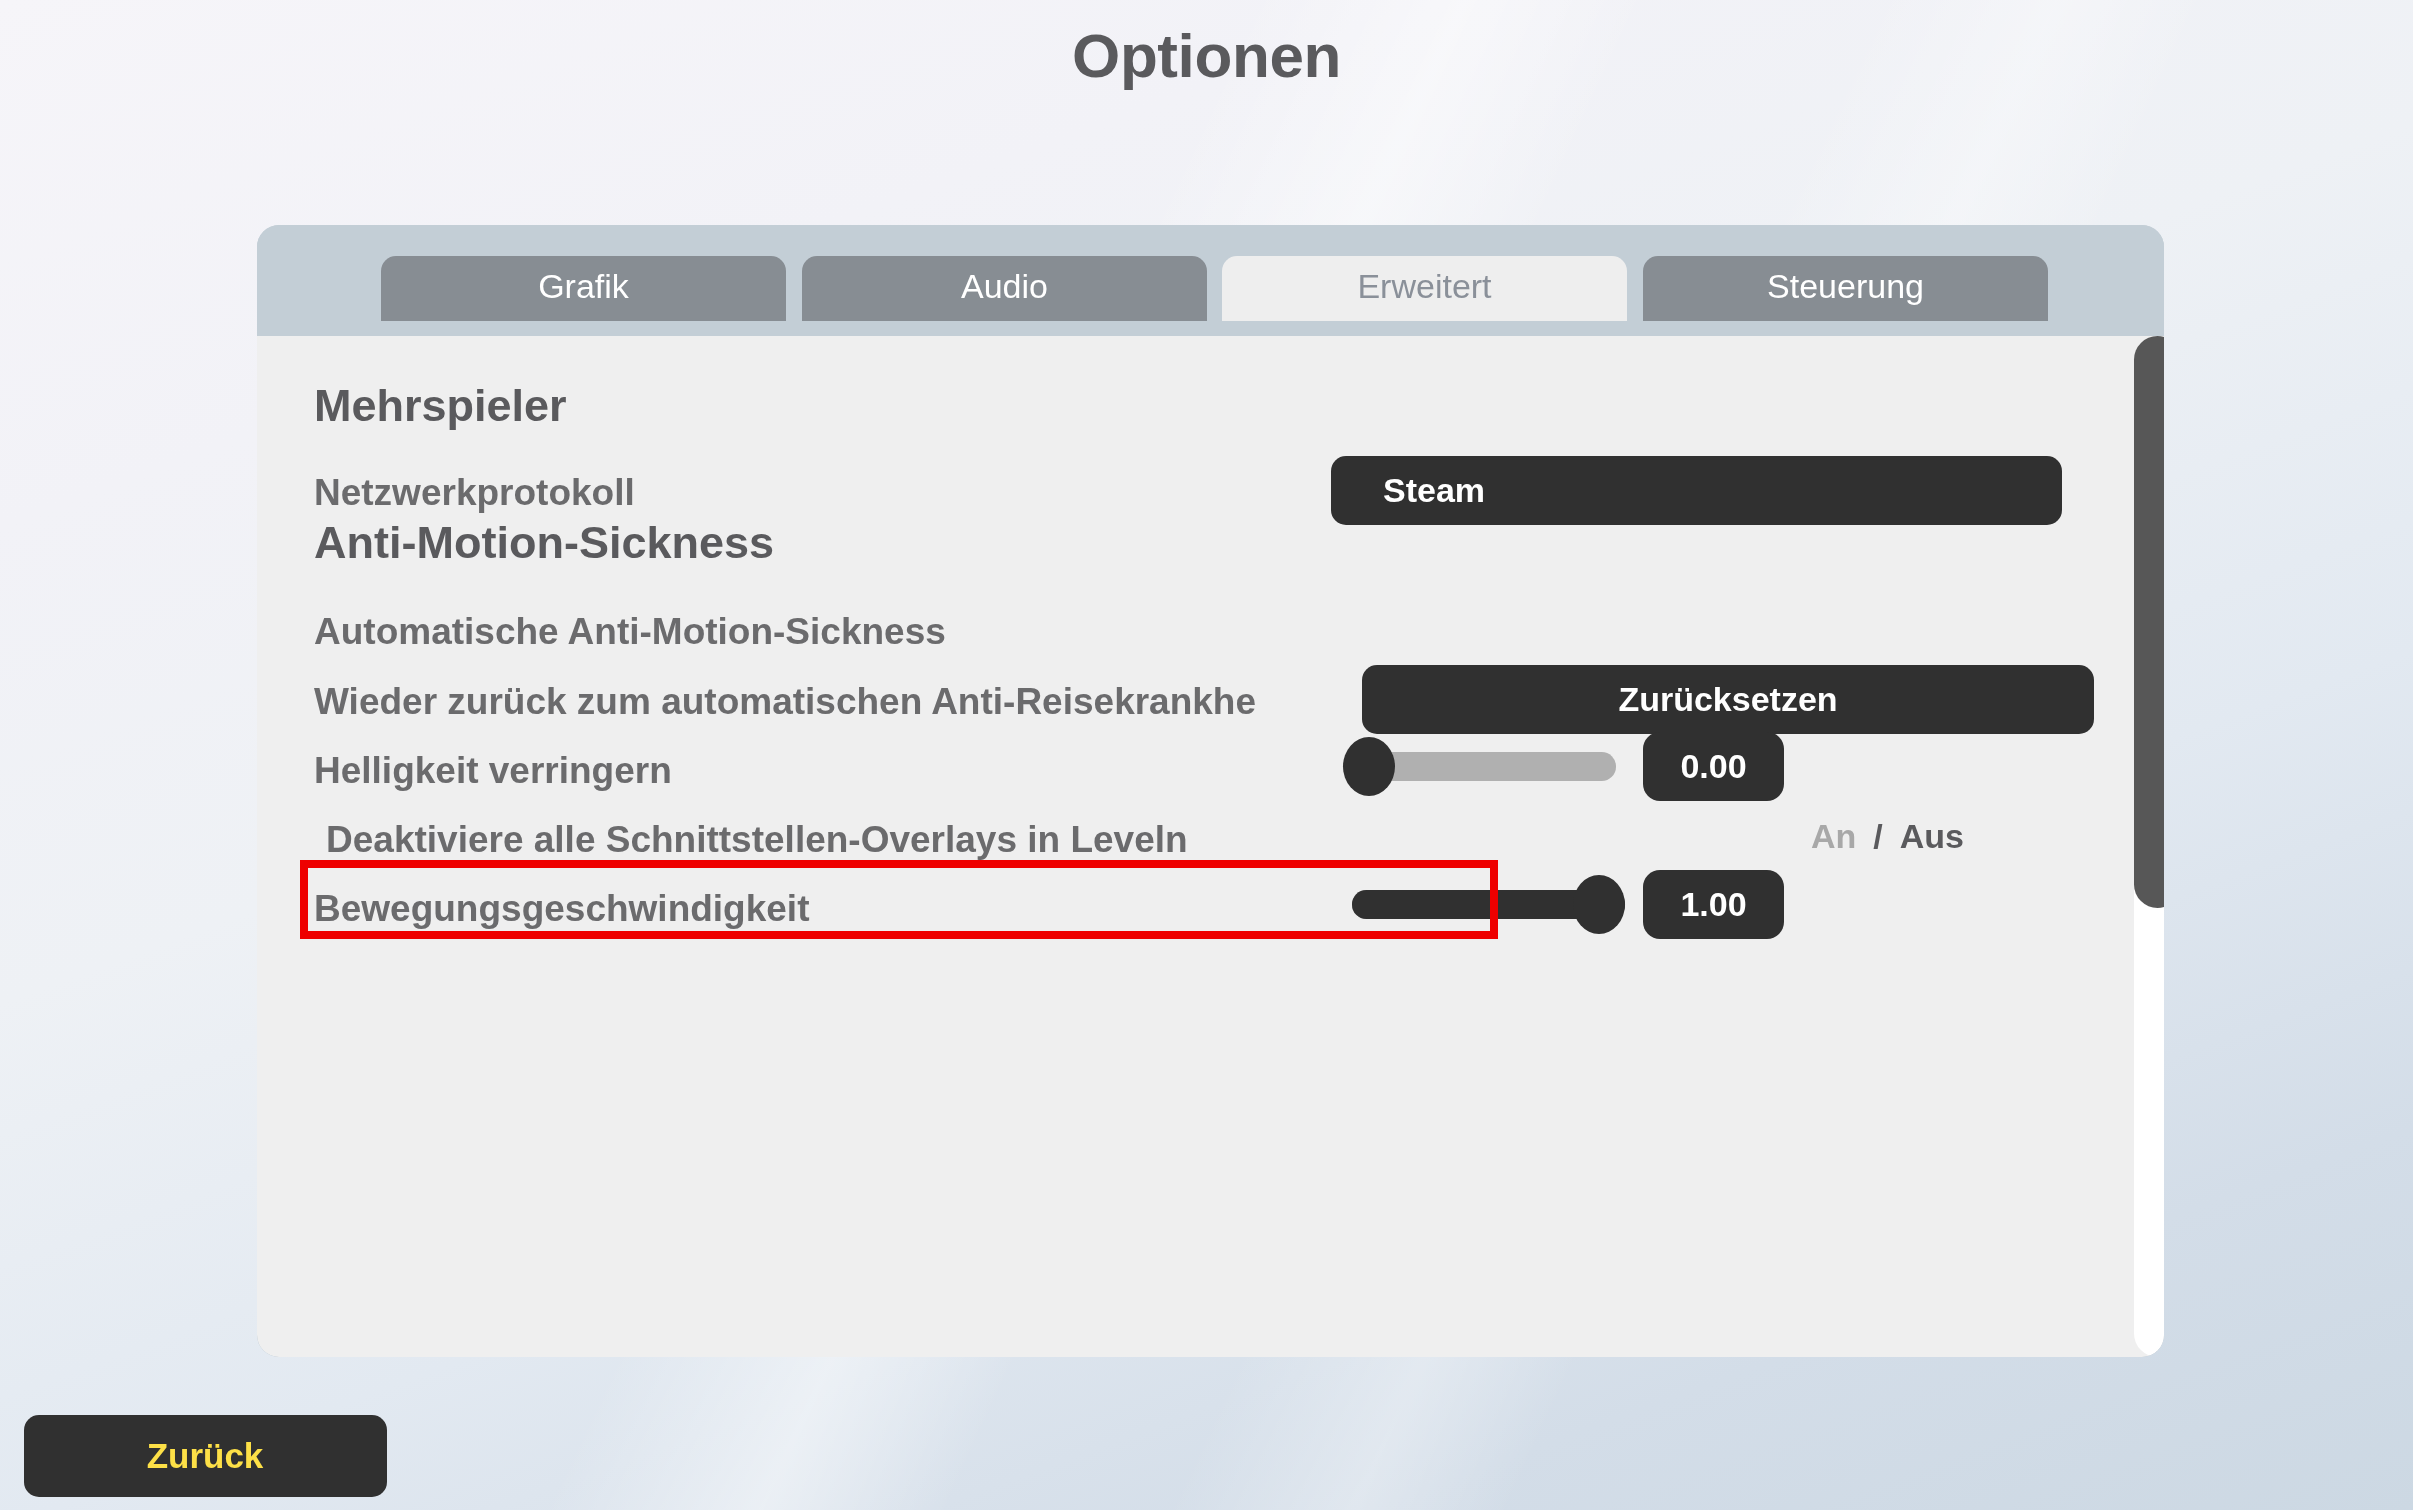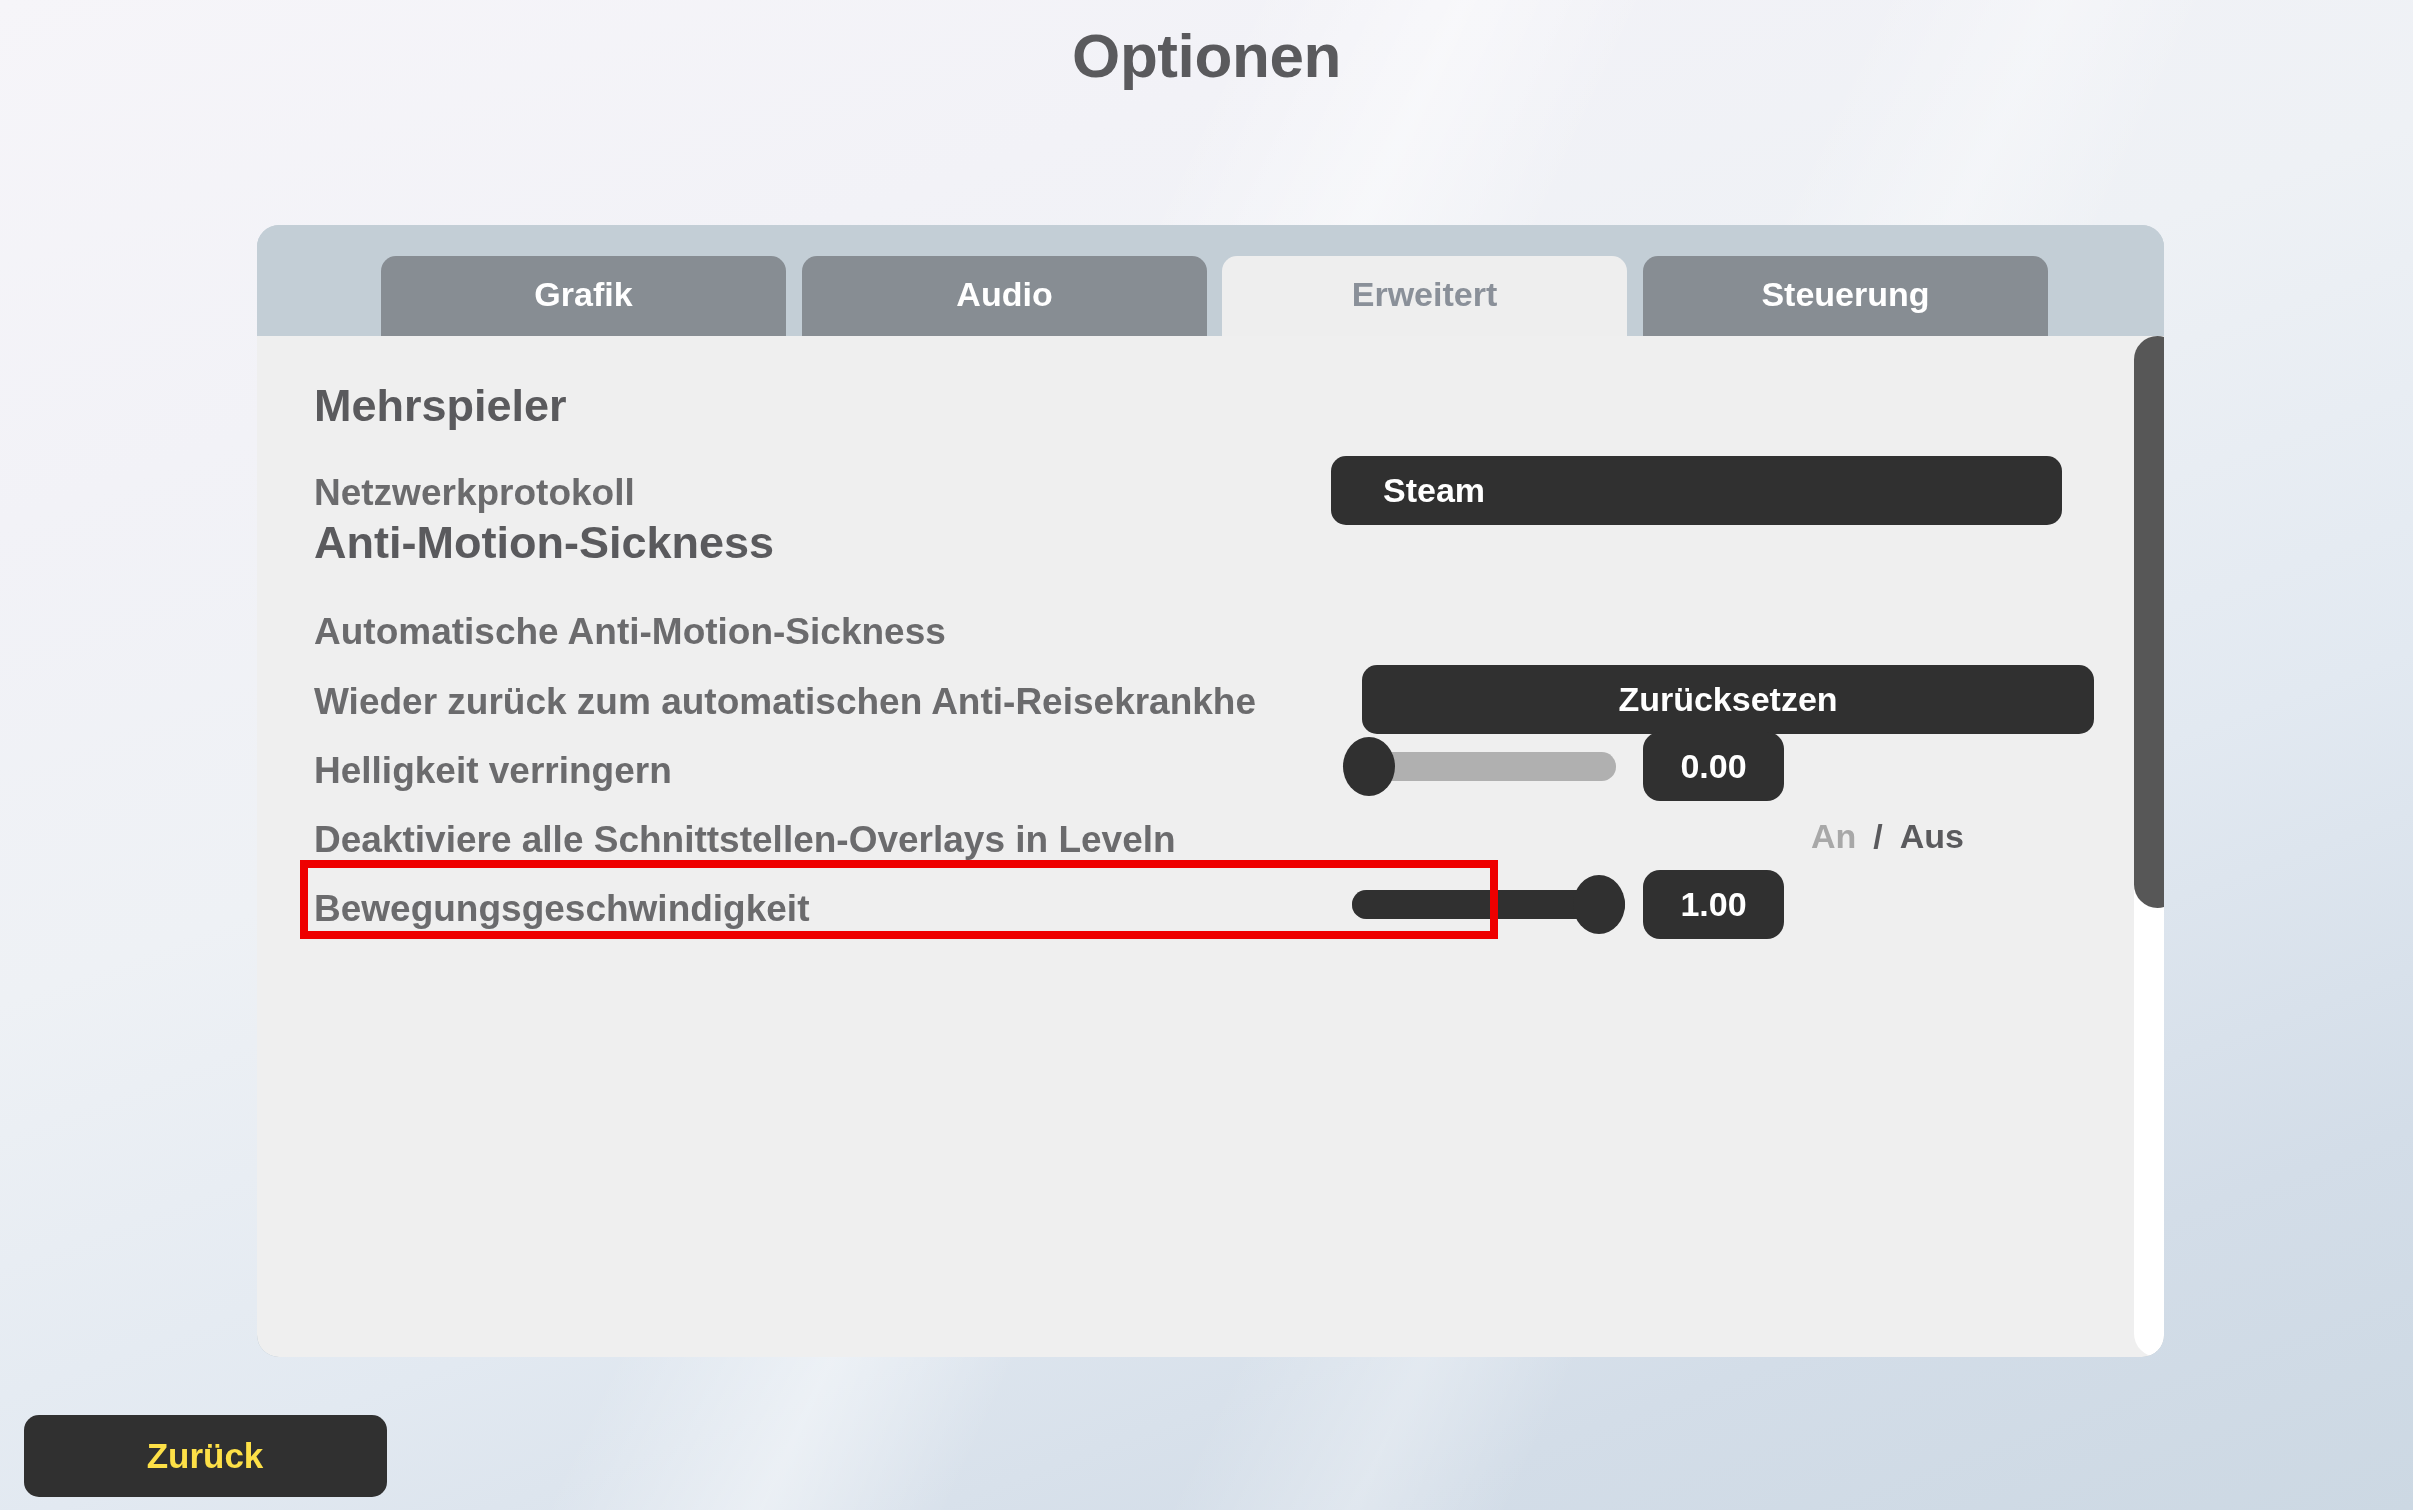--- a/index.html
+++ b/index.html
@@ -51,27 +51,27 @@
     position: absolute;
     left: 0;
     top: 0;
     width: 100%;
     height: 111px;
     background: #c3ced6;
   }
   .tab {
     position: absolute;
     top: 31px;
-    height: 80px;
+    height: 65px;
     border-radius: 15px 15px 0 0;
     display: flex;
     align-items: center;
     justify-content: center;
     font-size: 34px;
-    font-weight: bold;
+    font-weight: normal;
     color: #ffffff;
     background: #878d93;
     cursor: pointer;
     box-sizing: border-box;
     padding-bottom: 3.4px;
   }
   .tab.active {
     background: #eeeeee;
     color: #8a9099;
   }
@@ -278,21 +278,21 @@
       <div class="row-label" style="top: 414px;">Helligkeit verringern</div>
       <div class="slider-wrap" style="left: 1086px; top: 401px; width: 273px;">
         <div class="slider-track" style="width: 273px;"></div>
         <div class="slider-fill" style="width: 0px;"></div>
         <div class="slider-thumb" style="left: 0px;"></div>
       </div>
       <div class="value-chip" style="left: 1386px; top: 396px;">
         <span>0.00</span>
       </div>
 
-      <div class="row-label" style="top: 483px;">Deaktiviere alle Schnittstellen-Overlays in Leveln</div>
+      <div class="row-label" style="top: 483px; margin-left: 12px;">Deaktiviere alle Schnittstellen-Overlays in Leveln</div>
       <div class="toggle-group" style="left: 1554px; top: 481px;">
         <span class="toggle-opt on-state">An</span>
         <span class="toggle-sep">/</span>
         <span class="toggle-opt off-state">Aus</span>
       </div>
 
       <div class="row-label" style="top: 552px;">Bewegungsgeschwindigkeit</div>
       <div class="slider-wrap" style="left: 1095px; top: 539px; width: 273px;">
         <div class="slider-track" style="width: 273px;"></div>
         <div class="slider-fill" style="width: 273px;"></div>

